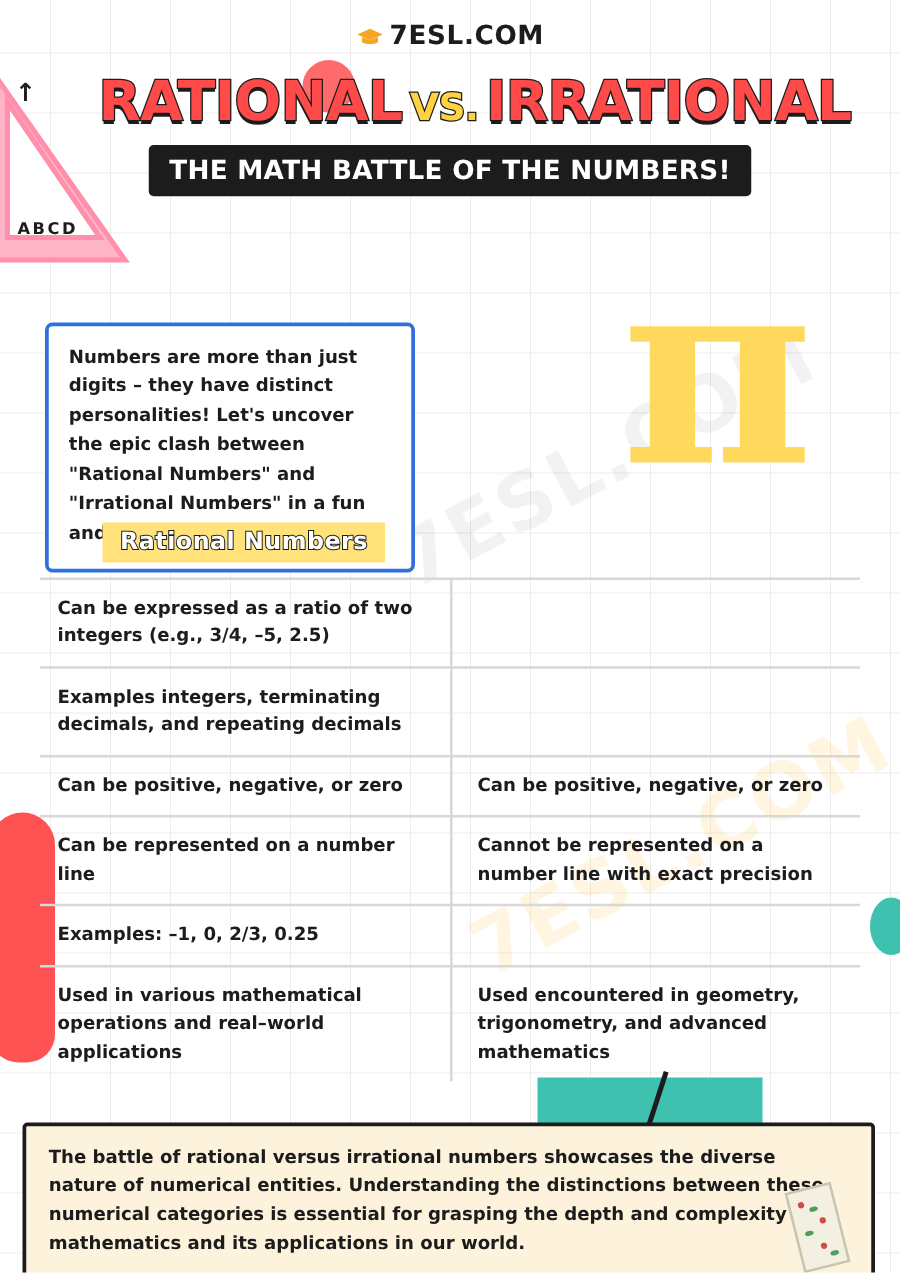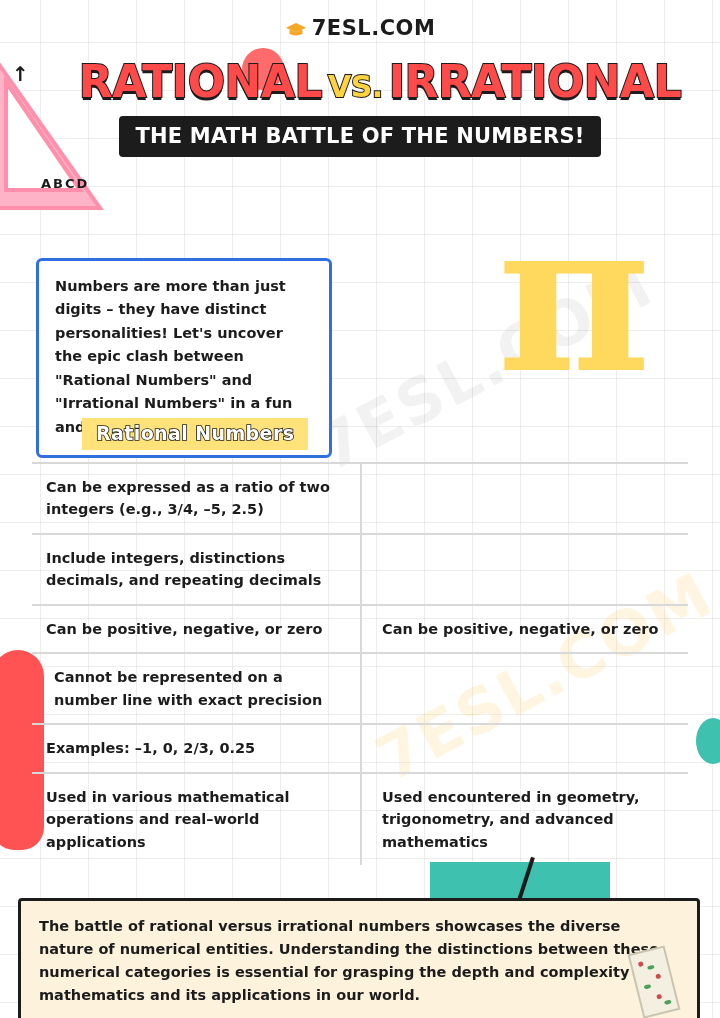--- a/index.html
+++ b/index.html
@@ -132,21 +132,20 @@
     height: 170px;
   }
   .abcd {
     position: absolute;
     left: 14px;
     top: 176px;
     font-size: 13px;
     font-weight: 700;
     color: #1c1c1c;
     letter-spacing: 2px;
-    margin-left: 27px;
   }
   .arrow-up {
     position: absolute;
     left: 12px;
     top: 62px;
     font-size: 20px;
     color: #1c1c1c;
     font-weight: 700;
   }
   .red-dot {
@@ -363,27 +362,28 @@
         <span class="head-pill">Rational Numbers</span>
       </div>
     </div>
     <div class="rows">
       <div class="vline"></div>
 
       <div class="row">
         <div class="cell left">Can be expressed as a ratio of two integers (e.g., 3/4, –5, 2.5)</div>
       </div>
       <div class="row">
-        <div class="cell left">Include integers, distinctions decimals, and repeating decimals</div>
+        <div class="cell left">Examples integers, terminating decimals, and repeating decimals</div>
       </div>
       <div class="row">
         <div class="cell left">Can be positive, negative, or zero</div>
         <div class="cell right">Can be positive, negative, or zero</div>
       </div>
       <div class="row">
+        <div class="cell left">Can be represented on a number line</div>
         <div class="cell right">Cannot be represented on a number line with exact precision</div>
       </div>
       <div class="row">
         <div class="cell left">Examples: –1, 0, 2/3, 0.25</div>
       </div>
       <div class="row">
         <div class="cell left">Used in various mathematical operations and real–world applications</div>
         <div class="cell right">Used encountered in geometry, trigonometry, and advanced mathematics</div>
       </div>
     </div>

